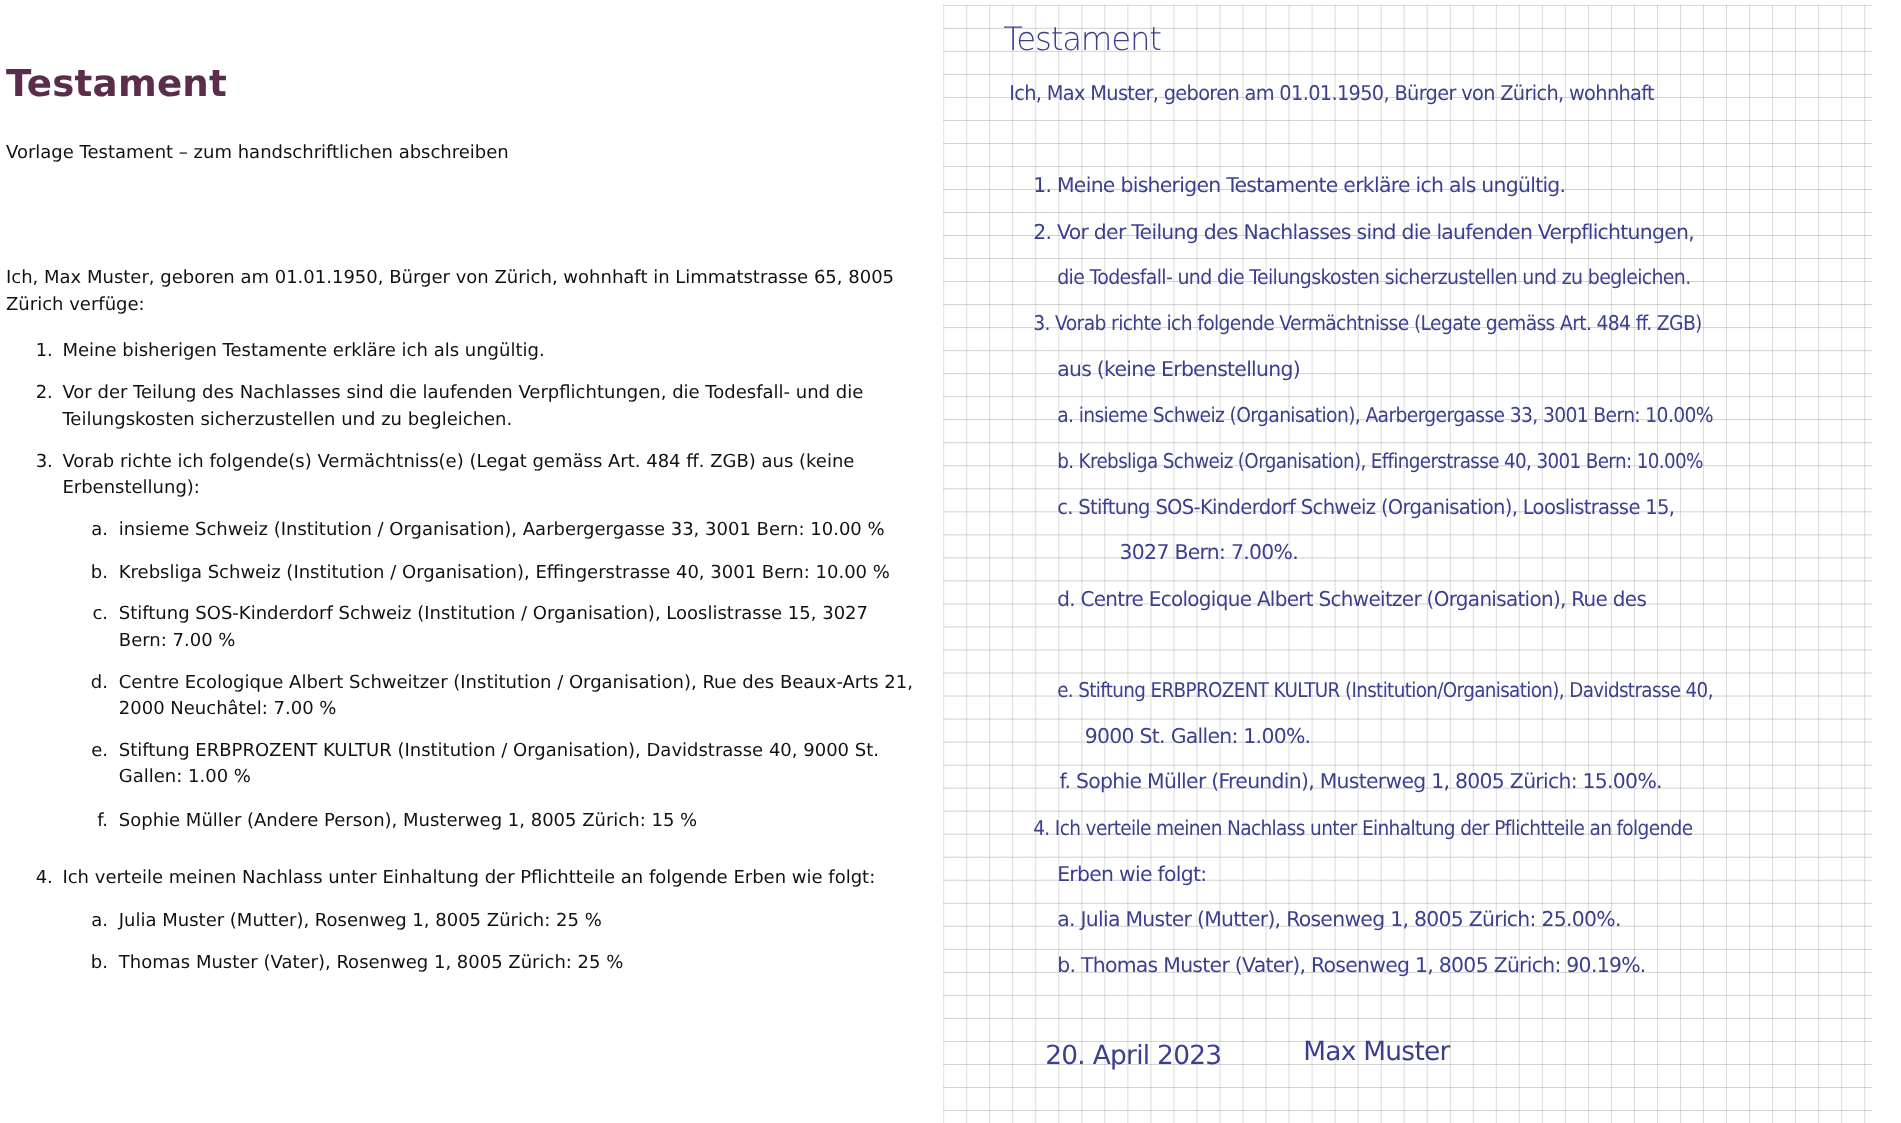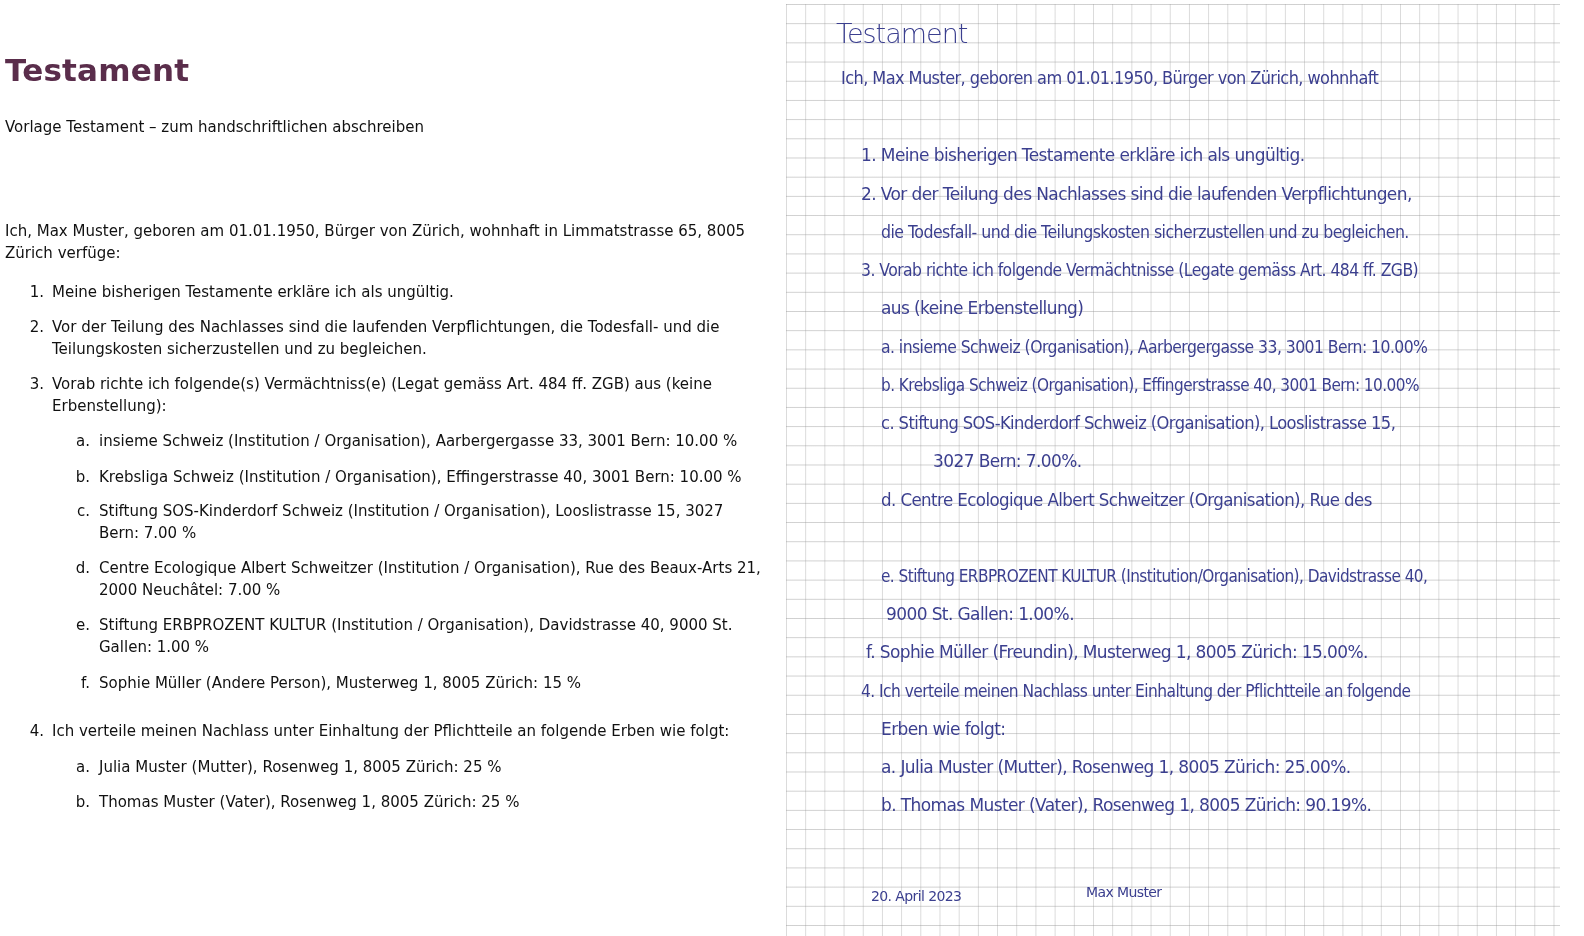--- a/index.html
+++ b/index.html
@@ -33,21 +33,21 @@
         linear-gradient(to bottom, rgba(150,150,150,0.45) 1px, transparent 1px);
       background-size:19.2px 19.2px;
       background-position:0 0;
     }
     .hw {
       position:absolute; font-family:"DejaVu Sans", sans-serif; color:#3b3f8f;
       font-size:17px; letter-spacing:-0.6px; white-space:nowrap;
       font-weight:normal; transform-origin:left center;
     }
     .hw.title-hw { font-size:27px; letter-spacing:-1px; font-weight:300; }
-    .hw.sig { font-size:14px;margin-top:20px; }
+    .hw.sig { font-size:22px; }
   </style>
 </head>
 <body>
 
 <div class="left">
   <h1 class="title">Testament</h1>
   <div class="subtitle">Vorlage Testament – zum handschriftlichen abschreiben</div>
   <div class="intro">Ich, Max Muster, geboren am 01.01.1950, Bürger von Zürich, wohnhaft in Limmatstrasse 65, 8005 Zürich verfüge:</div>
 
   <div class="item lvl1" style="top:281px">
@@ -109,21 +109,21 @@
   <div class="hw" style="left:75px; top:180px;">2. Vor der Teilung des Nachlasses sind die laufenden Verpflichtungen,</div>
   <div class="hw" style="left:95px; top:218px; transform:scaleX(0.93);">die Todesfall- und die Teilungskosten sicherzustellen und zu begleichen.</div>
   <div class="hw" style="left:75px; top:256px; transform:scaleX(0.92);">3. Vorab richte ich folgende Vermächtnisse (Legate gemäss Art. 484 ff. ZGB)</div>
   <div class="hw" style="left:95px; top:294px;">aus (keine Erbenstellung)</div>
   <div class="hw" style="left:95px; top:333px; transform:scaleX(0.92);">a. insieme Schweiz (Organisation), Aarbergergasse 33, 3001 Bern: 10.00%</div>
   <div class="hw" style="left:95px; top:371px; transform:scaleX(0.9);">b. Krebsliga Schweiz (Organisation), Effingerstrasse 40, 3001 Bern: 10.00%</div>
   <div class="hw" style="left:95px; top:409px; transform:scaleX(0.96);">c. Stiftung SOS-Kinderdorf Schweiz (Organisation), Looslistrasse 15,</div>
   <div class="hw" style="left:115px; top:447px;margin-left:32px;">3027 Bern: 7.00%.</div>
   <div class="hw" style="left:95px; top:486px; transform:scaleX(0.98);">d. Centre Ecologique Albert Schweitzer (Organisation), Rue des</div>
   <div class="hw" style="left:95px; top:562px; transform:scaleX(0.9);">e. Stiftung ERBPROZENT KULTUR (Institution/Organisation), Davidstrasse 40,</div>
-  <div class="hw" style="left:100px; top:600px;">9000 St. Gallen: 1.00%.</div>
-  <div class="hw" style="left:80px; top:638px;">f. Sophie Müller (Freundin), Musterweg 1, 8005 Zürich: 15.00%.</div>
+  <div class="hw" style="left:118px; top:600px;">9000 St. Gallen: 1.00%.</div>
+  <div class="hw" style="left:97px; top:638px;">f. Sophie Müller (Freundin), Musterweg 1, 8005 Zürich: 15.00%.</div>
   <div class="hw" style="left:75px; top:677px; transform:scaleX(0.91);">4. Ich verteile meinen Nachlass unter Einhaltung der Pflichtteile an folgende</div>
   <div class="hw" style="left:95px; top:715px;">Erben wie folgt:</div>
   <div class="hw" style="left:95px; top:753px;">a. Julia Muster (Mutter), Rosenweg 1, 8005 Zürich: 25.00%.</div>
   <div class="hw" style="left:95px; top:791px;">b. Thomas Muster (Vater), Rosenweg 1, 8005 Zürich: 90.19%.</div>
   <div class="hw sig" style="left:85px; top:864px;">20. April 2023</div>
   <div class="hw sig" style="left:300px; top:860px;">Max Muster</div>
 </div>
 
 </body></html>

